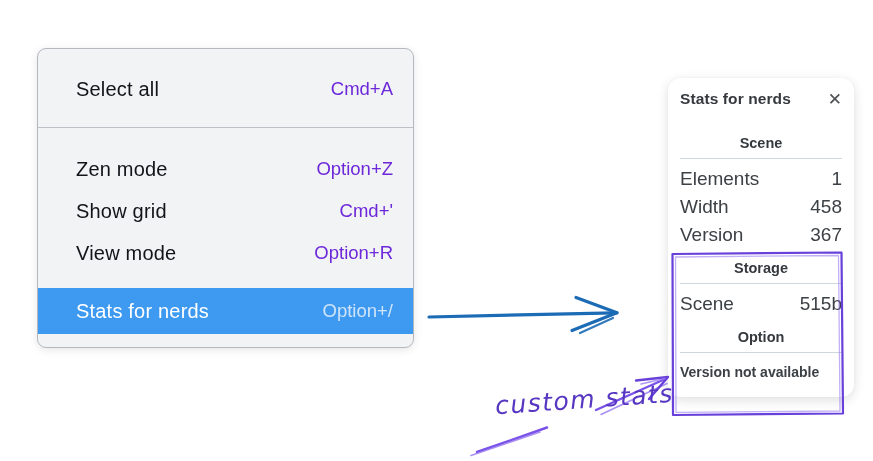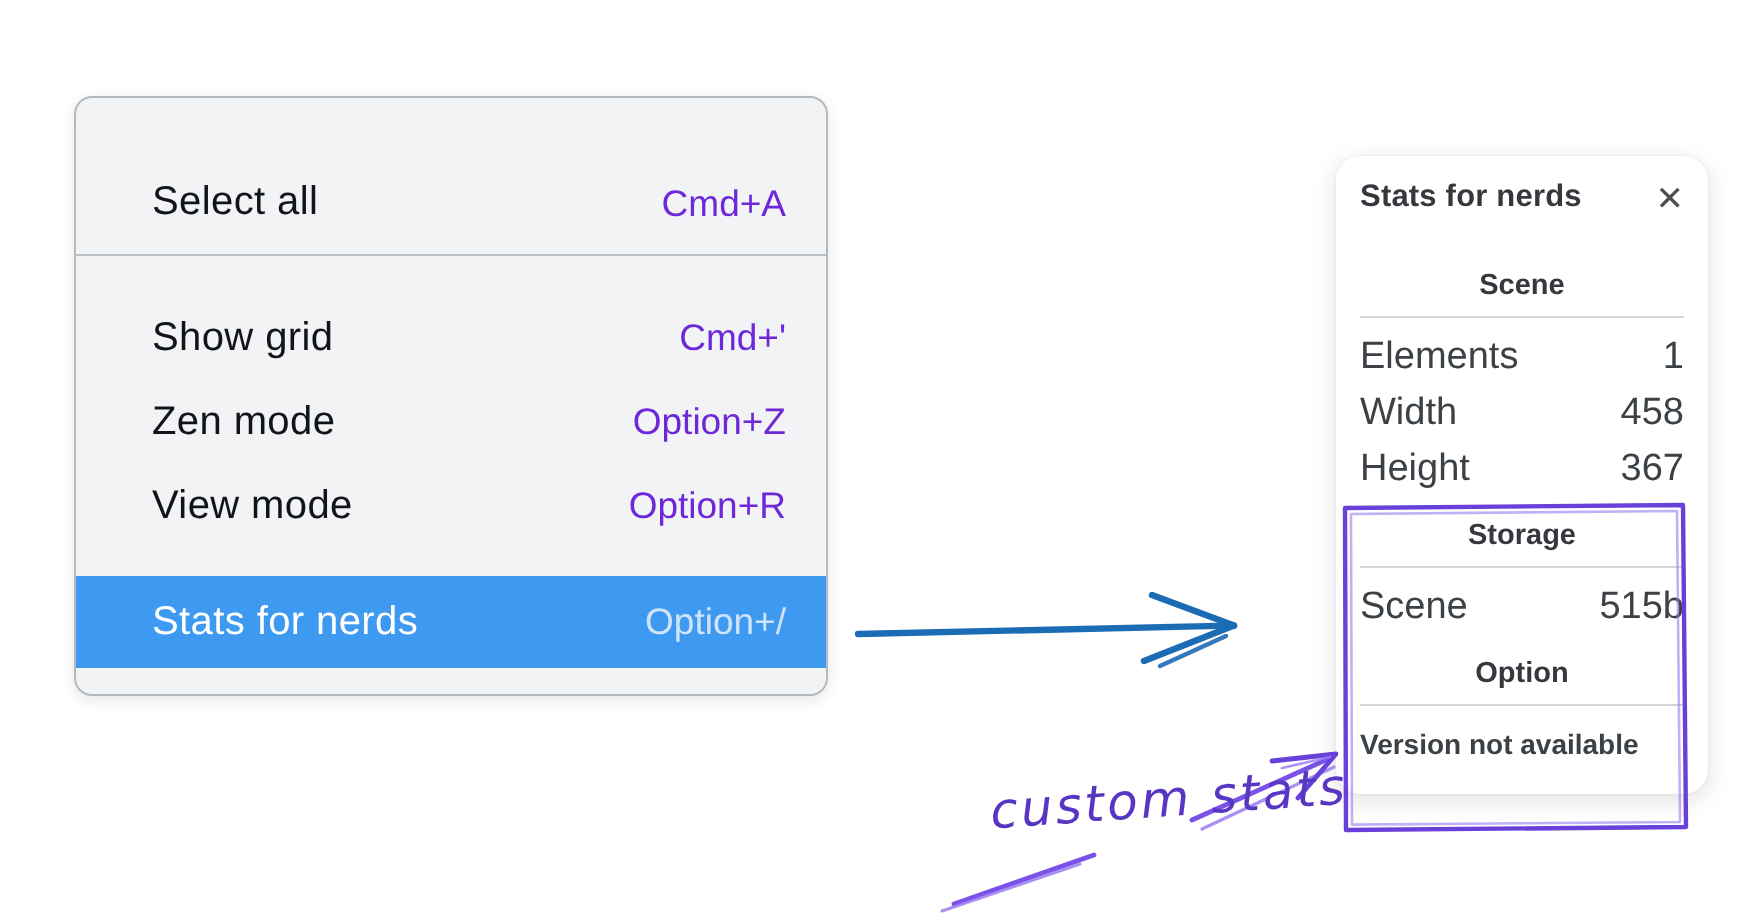--- a/index.html
+++ b/index.html
@@ -19,21 +19,21 @@
     box-sizing:border-box;
     padding-top:16px;
     overflow:hidden;
   }
   .menu-item {
     height:42px;
     display:flex; justify-content:space-between; align-items:center;
     padding:0 20px 0 38px;
     cursor:default;
   }
-  .menu-item.first { height:48px;align-items:flex-end; }
+  .menu-item.first { height:48px; }
   .mi-label { font-size:20px; color:#111418; letter-spacing:0.2px; }
   .mi-shortcut { font-size:18.5px; color:#6d28d9; }
   .menu-divider {
     height:1px; background:#bcc1c8; margin:14px 0 20px 0;
   }
   .menu-item.highlighted {
     height:46px; margin-top:14px;
     background:#3d9af0;
   }
   .menu-item.highlighted .mi-label { color:#ffffff; }
@@ -93,26 +93,26 @@
 
 <div class="stage">
 
   <div class="menu">
     <div class="menu-item first">
       <span class="mi-label">Select all</span>
       <span class="mi-shortcut">Cmd+A</span>
     </div>
     <div class="menu-divider"></div>
     <div class="menu-item">
+      <span class="mi-label">Zen mode</span>
+      <span class="mi-shortcut">Option+Z</span>
+    </div>
+    <div class="menu-item">
       <span class="mi-label">Show grid</span>
       <span class="mi-shortcut">Cmd+'</span>
-    </div>
-    <div class="menu-item">
-      <span class="mi-label">Zen mode</span>
-      <span class="mi-shortcut">Option+Z</span>
     </div>
     <div class="menu-item">
       <span class="mi-label">View mode</span>
       <span class="mi-shortcut">Option+R</span>
     </div>
     <div class="menu-item highlighted">
       <span class="mi-label">Stats for nerds</span>
       <span class="mi-shortcut">Option+/</span>
     </div>
   </div>
@@ -128,21 +128,21 @@
       <hr class="s-hr">
       <div class="s-row">
         <span>Elements</span>
         <span>1</span>
       </div>
       <div class="s-row">
         <span>Width</span>
         <span>458</span>
       </div>
       <div class="s-row">
-        <span>Height</span>
+        <span>Version</span>
         <span>367</span>
       </div>
     </div>
 
     <div>
       <div class="s-heading">Storage</div>
       <hr class="s-hr">
       <div class="s-row">
         <span>Scene</span>
         <span>515b</span>

